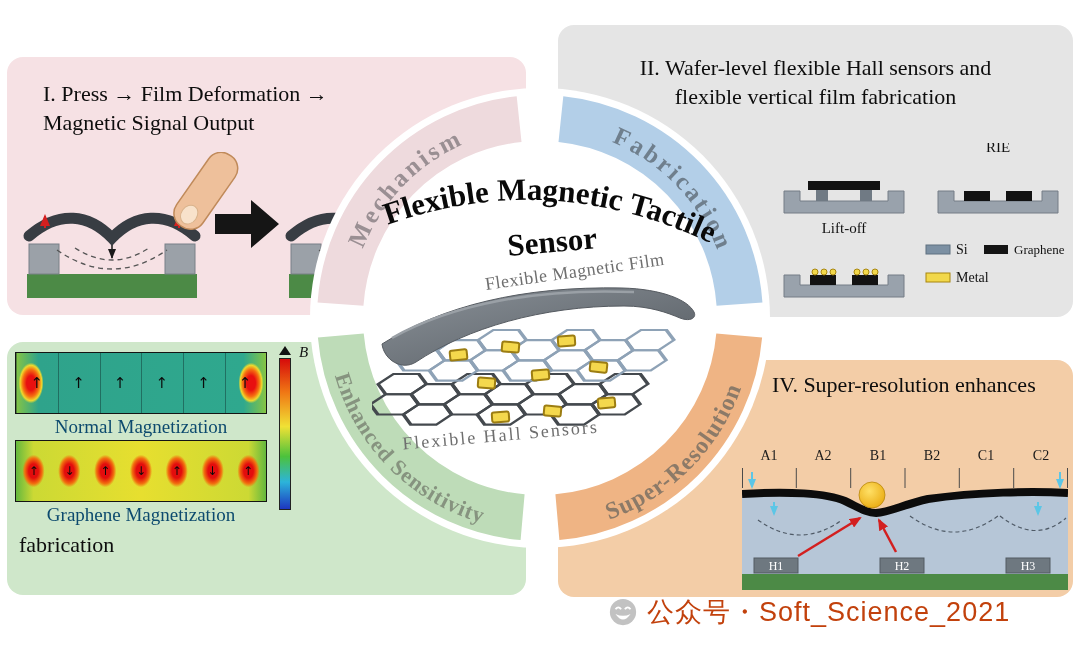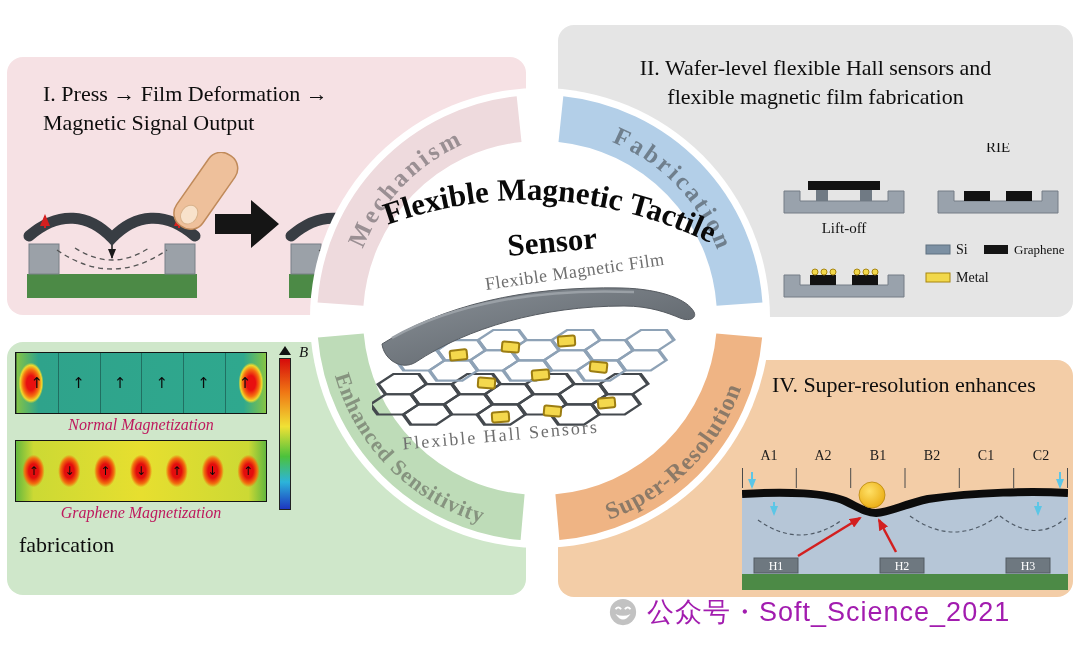--- a/index.html
+++ b/index.html
@@ -36,36 +36,36 @@
       radial-gradient(15px 22px at 35.7% 50%, #e30d0d 0 32%, #f26f0f 58%, rgba(242,150,20,0) 74%),
       radial-gradient(15px 22px at 50% 50%,   #e30d0d 0 32%, #f26f0f 58%, rgba(242,150,20,0) 74%),
       radial-gradient(15px 22px at 64.3% 50%, #e30d0d 0 32%, #f26f0f 58%, rgba(242,150,20,0) 74%),
       radial-gradient(15px 22px at 78.7% 50%, #e30d0d 0 32%, #f26f0f 58%, rgba(242,150,20,0) 74%),
       radial-gradient(15px 22px at 93% 50%,   #e30d0d 0 32%, #f26f0f 58%, rgba(242,150,20,0) 74%),
       linear-gradient(90deg, #64b83e 0%, #ccd934 7%, #e7df2f 50%, #ccd934 93%, #64b83e 100%);
   }
   .hm-arrows { position:absolute; left:0; top:0; right:0; bottom:0; display:flex; align-items:center; justify-content:space-around; color:#0b0b0b; font-family:"DejaVu Sans",sans-serif; }
   #hm1 .hm-arrows { font-size:15px; }
   #hm2 .hm-arrows { font-size:12px; }
-  .hm-cap { position:absolute; width:252px; left:8px; text-align:center; font-size:16px; color:#be185d;font-style:italic; }
+  .hm-cap { position:absolute; width:252px; left:8px; text-align:center; font-size:19px; color:#0c4a6e; }
   #cap1 { top:74px; }
   #cap2 { top:162px; }
   .cbar { position:absolute; left:272px; top:16px; width:12px; height:152px; border:1px solid #222;
     background:linear-gradient(180deg,#d60b0b 0%,#f07614 22%,#f0e135 45%,#4cc23c 65%,#2cb4da 82%,#1d36c0 100%); }
   .cb-head { position:absolute; left:272px; top:4px; width:0; height:0;
     border-left:6px solid transparent; border-right:6px solid transparent; border-bottom:9px solid #111; }
   .cb-label { position:absolute; left:292px; top:2px; font-style:italic; font-size:15px; color:#111; }
 
   
   #film-label { left:484px; top:258px; width:230px; transform:rotate(-8deg); color:#6f6f6f; font-size:18px; letter-spacing:.5px; }
   #hall-label { left:402px; top:424px; width:220px; transform:rotate(-5deg); color:#6f6f6f; font-size:18px; letter-spacing:2px; }
 
   
   #watermark { left:608px; top:594px; display:flex; align-items:center; gap:9px; }
-  #watermark .wm-text { font-family:"Liberation Sans","DejaVu Sans",sans-serif; font-size:27px; color:#a21caf; letter-spacing:1px; }
+  #watermark .wm-text { font-family:"Liberation Sans","DejaVu Sans",sans-serif; font-size:27px; color:#c2410c; letter-spacing:1px; }
 
   svg text { font-family:"Liberation Serif","DejaVu Sans",serif; }
 </style>
 </head>
 <body>
 
 <div class="stage">
 
   <svg width="0" height="0" style="position:absolute">
     <defs>
@@ -121,21 +121,21 @@
         <line x1="85" y1="4" x2="85" y2="26" stroke="#2f7fd6" stroke-width="3" marker-end="url(#m-blue)"></line>
         <ellipse cx="85" cy="54" rx="36" ry="15" stroke="#3a6fb0" stroke-width="1.5" stroke-dasharray="6,4" fill="none"></ellipse>
         <text x="124" y="62" font-size="17" font-style="italic" fill="#101010">ΔB</text>
       </g>
     </svg>
   </div>
 
   <div class="panel" id="panel-fab">
     <div class="qtitle" id="t-fab">
       <div>II. Wafer-level flexible Hall sensors and</div>
-      <div>flexible magnetic film fabrication</div>
+      <div>flexible vertical film fabrication</div>
     </div>
     <svg class="abs" style="left:222px;top:118px" width="294" height="170" viewBox="0 0 294 170">
 
       <g transform="translate(4,12)">
         <path d="M0,58 L120,58 L120,36 L104,36 L104,46 L16,46 L16,36 L0,36 Z" fill="#99a2ac" stroke="#747d86"></path>
         <rect x="32" y="35" width="12" height="11" fill="#707a84"></rect>
         <rect x="76" y="35" width="12" height="11" fill="#707a84"></rect>
         <rect x="24" y="26" width="72" height="9" fill="#121212"></rect>
       </g>
 

